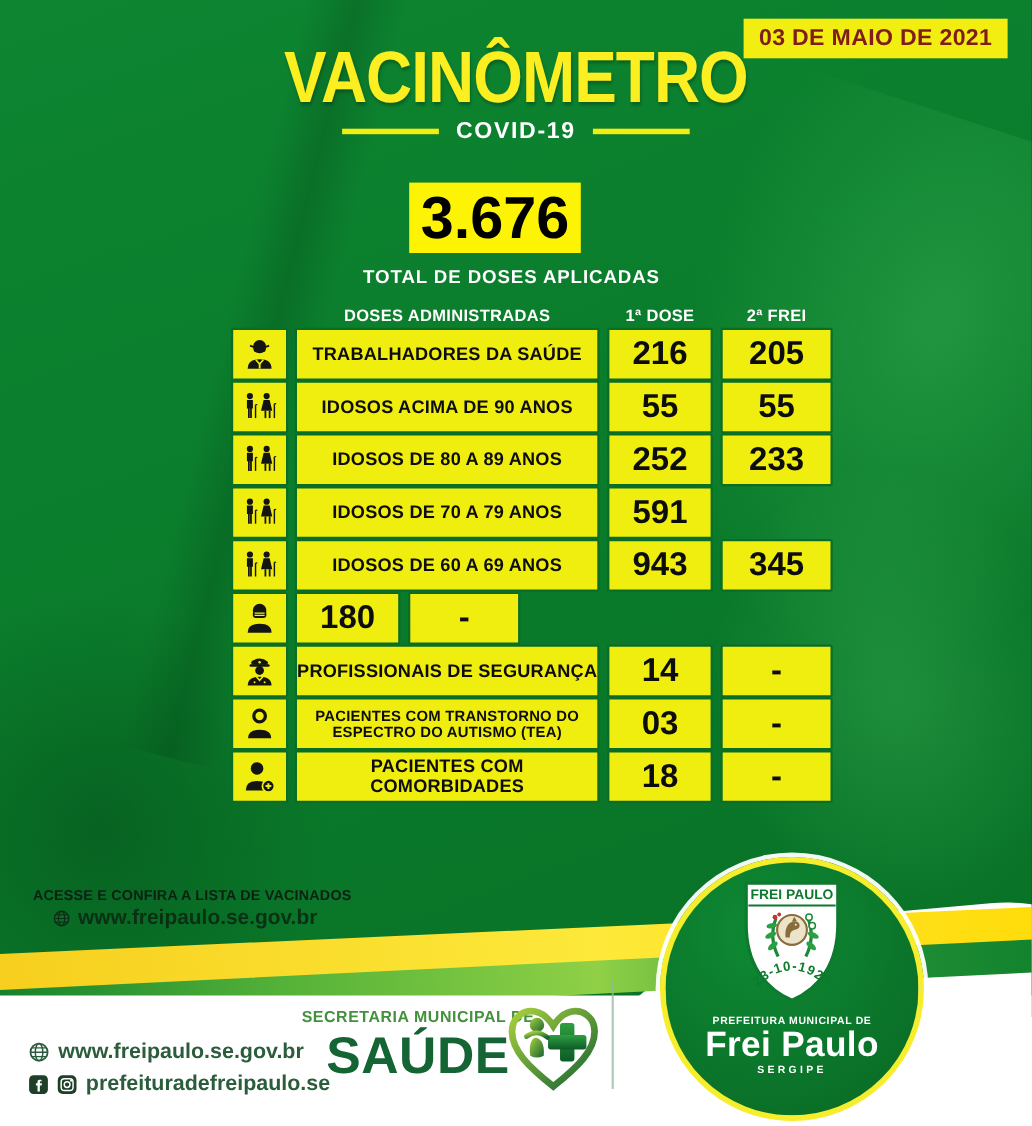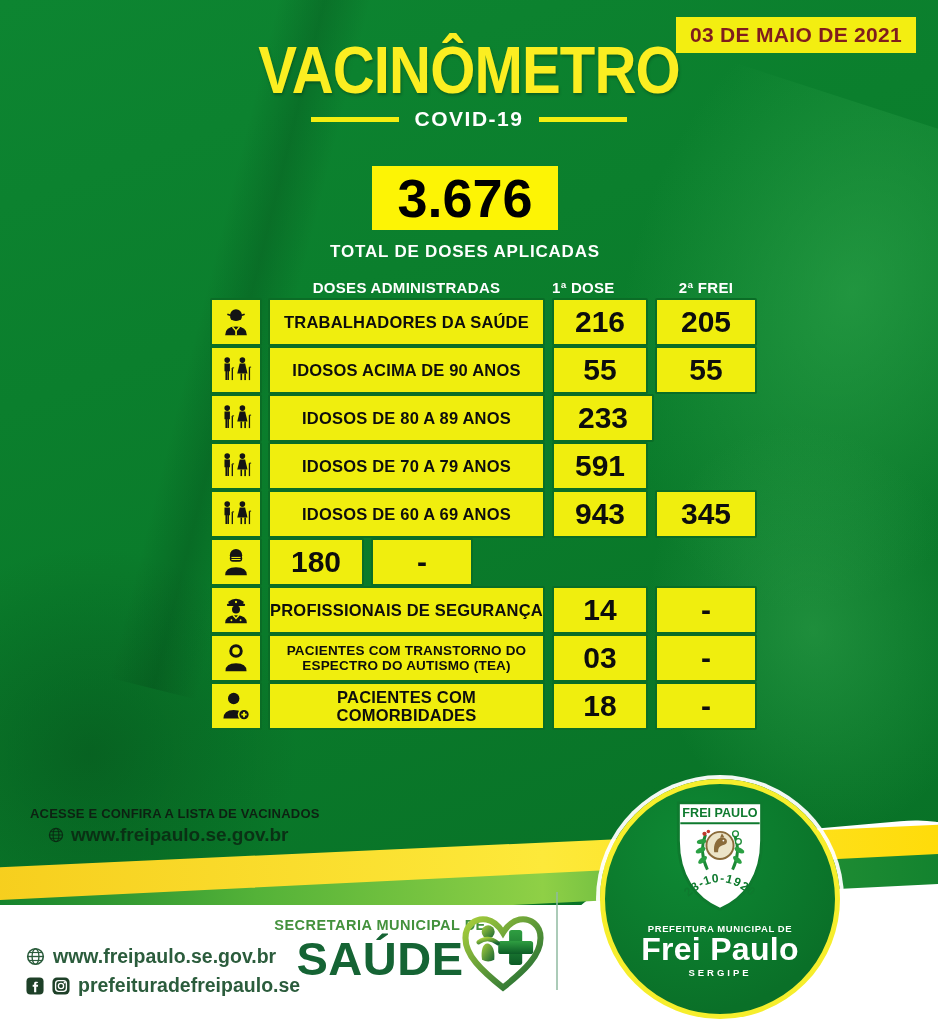--- a/index.html
+++ b/index.html
@@ -33,35 +33,35 @@
     text-shadow:1px 2px 3px rgba(0,0,0,.25);
   }
   .covid-row{
     position:absolute; top:107px; left:0; width:100%;
     display:flex; align-items:center; justify-content:center; gap:16px;
   }
   .covid-line{ width:88px; height:5px; background:#f3ee11; }
   .covid-text{ color:#fff; font-size:21px; font-weight:bold; letter-spacing:1.5px; }
 
   .total-box{
-    position:absolute; top:166px; left:372px; width:186px; height:64px;
+    position:absolute; top:166px; left:372px; width:156px; height:64px;
     background:#fdf405; display:flex; align-items:center; justify-content:center;
     color:#000; font-size:54px; font-weight:bold;
   }
   .total-label{
     position:absolute; top:242px; left:0; width:930px; text-align:center;
     color:#fff; font-size:17px; font-weight:bold; letter-spacing:.8px;
   }
 
   .table{ position:absolute; left:210px; top:276px; width:547px; }
   .thead{ display:flex; align-items:flex-end; height:20px; margin-bottom:2px;
     color:#fff; font-weight:bold; font-size:15px; letter-spacing:.3px; }
   .th-icon{ width:52px; margin-right:6px; }
   .th-label{ width:277px; text-align:center; margin-right:7px; }
-  .th-d1{ width:96px; margin-right:7px; }
+  .th-d1{ width:96px; text-align:center; margin-right:7px; }
   .th-d2{ width:102px; text-align:center; }
   .trow{ display:flex; height:48px; margin-top:0; }
   .cell{ background:#f0ee0e; border:2px solid #0a6d26; border-radius:2px;
     display:flex; align-items:center; justify-content:center; }
   .c-icon{ width:52px; margin-right:6px; }
   .c-icon svg{ width:32px; height:32px; }
   .c-label{ width:277px; margin-right:7px; color:#0d0d0d; font-weight:bold;
     font-size:16.5px; text-align:center; letter-spacing:.2px; line-height:1.12; }
   .c-label.small{ font-size:13.5px; }
   .c-d1{ width:96px; margin-right:7px; }
@@ -192,20 +192,23 @@
                 <circle cx="28" cy="4.6" r="3.5"></circle>
                 <path d="M24.6,9 h6.8 l3,12.4 h-12.8 z"></path>
                 <rect x="25.6" y="21.4" width="2" height="8.2"></rect>
                 <rect x="30.4" y="21.4" width="2" height="8.2"></rect>
                 <rect x="36" y="14" width="1.6" height="15.6"></rect>
                 <path d="M35.8,14 q1.6-2.4 3.4-0.8 l-0.8,1 q-1-1 -1.8,0.4 z"></path>
               </g>
             </svg>
           </div>
     <div class="cell c-label">IDOSOS DE 80 A 89 ANOS</div>
+    <div class="cell c-d1">
+            <span class="dose-val">252</span>
+          </div>
     <div class="cell c-d2">
             <span class="dose-val">233</span>
           </div>
   </div>
 
   <div class="trow">
     <div class="cell c-icon">
             <svg viewBox="0 0 40 34">
               <g fill="#141414">
                 <circle cx="9" cy="4.6" r="3.5"></circle>

